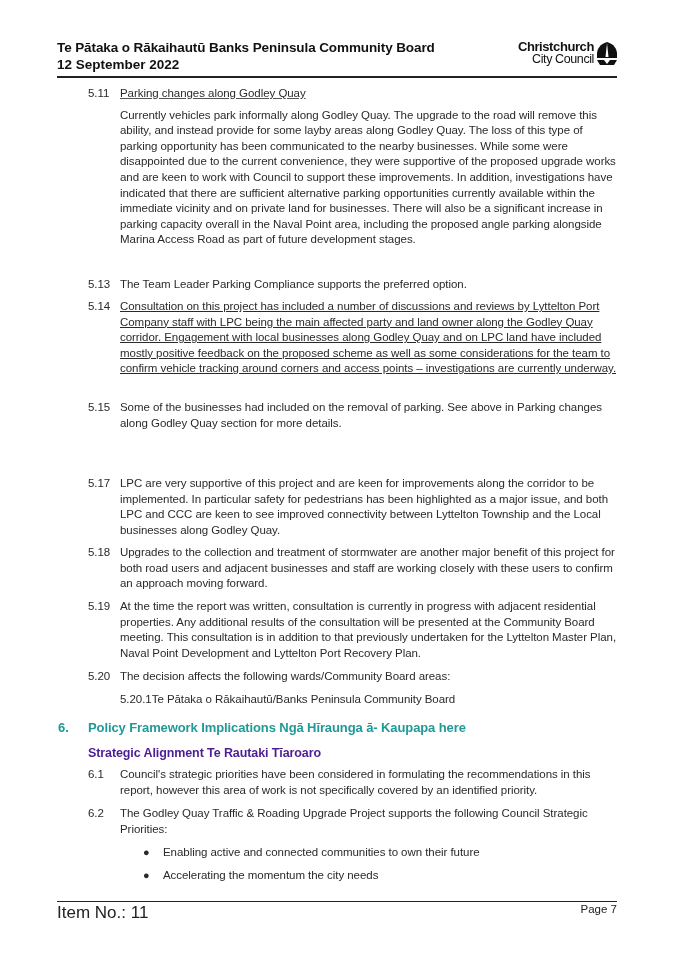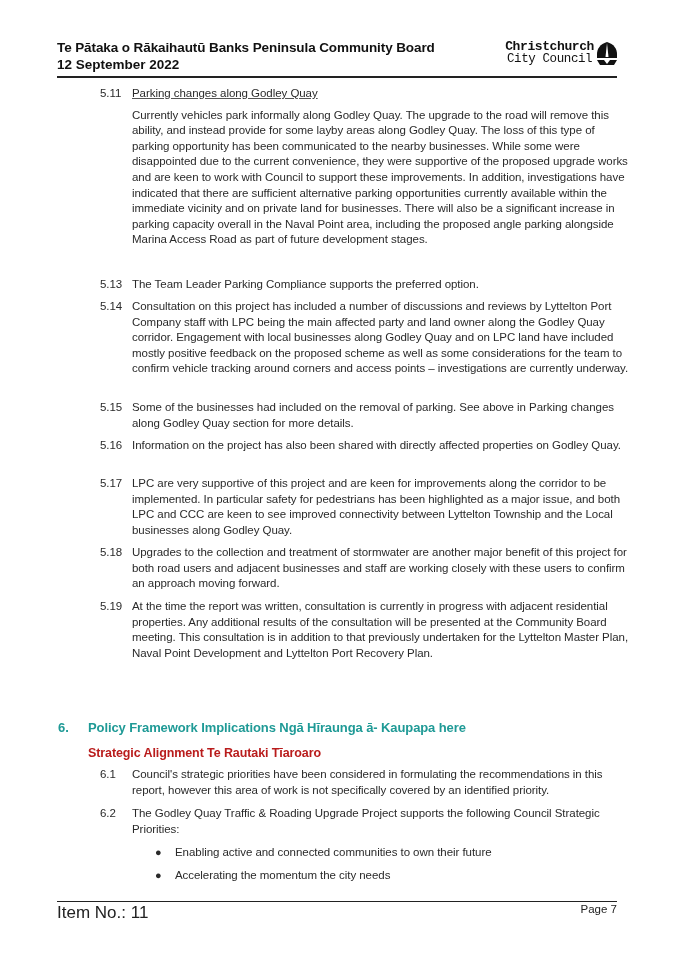--- a/index.html
+++ b/index.html
@@ -9,35 +9,35 @@
     color: #222222;
   }
   .page { position: absolute; left: 0; top: 0; width: 675px; height: 954px; background: #fff; }
 
   .header { position: absolute; left: 57px; top: 40px; width: 560px; height: 36px; }
   .header-title { position: absolute; left: 0; top: 0; font-weight: bold; font-size: 13.5px; line-height: 16.5px; color: #111; white-space: nowrap; letter-spacing: -0.1px; }
   .header-date { position: absolute; left: 0; top: 17px; font-weight: bold; font-size: 13.5px; line-height: 16.5px; color: #111; text-align: center; }
   .header-rule { position: absolute; left: 57px; top: 76px; width: 560px; height: 1.5px; background: #222; }
 
   .logo { position: absolute; left: 500px; top: 40px; width: 118px; height: 30px; }
-  .logo-text { position: absolute; right: 24px; top: 1px; text-align: center; font-family: Liberation Mono, monospace; color: #111; line-height: 12px; }
+  .logo-text { position: absolute; right: 24px; top: 1px; text-align: right; font-family: Liberation Sans, sans-serif; color: #111; line-height: 12px; }
   .logo-line1 { font-size: 13px; font-weight: bold; letter-spacing: -0.4px; }
   .logo-line2 { font-size: 12.5px; letter-spacing: -0.4px; }
   .logo-mark { position: absolute; right: 0; top: 1px; width: 22px; height: 26px; }
 
-  .body-text { font-size: 11.5px; line-height: 15.6px; color: #2a2a2a; letter-spacing: -0.05px; margin-left: 12px; }
+  .body-text { font-size: 11.5px; line-height: 15.6px; color: #2a2a2a; letter-spacing: -0.05px; }
 
   .item { position: absolute; left: 88px; width: 530px; }
   .item .num { position: absolute; left: 0; top: 0; width: 34px; }
   .item .txt { margin-left: 32px; display: block; }
   .underline { text-decoration: underline; text-decoration-color: #555; }
 
   .section-heading { position: absolute; left: 58px; top: 720px; font-size: 13px; font-weight: bold; color: #1f9a96; white-space: nowrap; letter-spacing: -0.1px; }
   .section-heading .sec-num { display: inline-block; width: 30px; }
-  .subheading { position: absolute; left: 88px; top: 746px; font-size: 12.5px; font-weight: bold; color: #b91c1c; white-space: nowrap; letter-spacing: -0.1px; }
+  .subheading { position: absolute; left: 88px; top: 746px; font-size: 12.5px; font-weight: bold; color: #4c1d95; white-space: nowrap; letter-spacing: -0.1px; }
 
   .item6 { position: absolute; left: 88px; width: 530px; }
   .item6 .num { position: absolute; left: 0; top: 0; width: 34px; }
   .item6 .txt { margin-left: 32px; display: block; }
 
   .bullet { position: absolute; left: 143px; width: 470px; }
   .bullet .dot { position: absolute; left: 0; top: 0; font-size: 11px; }
   .bullet .btxt { margin-left: 20px; display: block; }
 
   .footer-rule { position: absolute; left: 57px; top: 901px; width: 560px; height: 1.2px; background: #222; }
@@ -71,50 +71,53 @@
     <span class="txt underline">Parking changes along Godley Quay</span>
     <span class="txt" style="margin-top:6px;">Currently vehicles park informally along Godley Quay. The upgrade to the road will remove this ability, and instead provide for some layby areas along Godley Quay. The loss of this type of parking opportunity has been communicated to the nearby businesses. While some were disappointed due to the current convenience, they were supportive of the proposed upgrade works and are keen to work with Council to support these improvements. In addition, investigations have indicated that there are sufficient alternative parking opportunities currently available within the immediate vicinity and on private land for businesses. There will also be a significant increase in parking capacity overall in the Naval Point area, including the proposed angle parking alongside Marina Access Road as part of future development stages.</span>
   </div>
 
 
   <div class="item body-text" style="top:277px;">
     <span class="num">5.13</span>
     <span class="txt">The Team Leader Parking Compliance supports the preferred option.</span>
   </div>
 
-  <div class="item body-text" style="top:299px;">
+  <div class="item body-text" style="top:299px;text-decoration:underline;">
     <span class="num">5.14</span>
     <span class="txt">Consultation on this project has included a number of discussions and reviews by Lyttelton Port Company staff with LPC being the main affected party and land owner along the Godley Quay corridor. Engagement with local businesses along Godley Quay and on LPC land have included mostly positive feedback on the proposed scheme as well as some considerations for the team to confirm vehicle tracking around corners and access points – investigations are currently underway.</span>
   </div>
 
   <div class="item body-text" style="top:400px;">
     <span class="num">5.15</span>
     <span class="txt">Some of the businesses had included on the removal of parking. See above in Parking changes along Godley Quay section for more details.</span>
   </div>
 
-  <div class="item body-text" style="top:438px;">
-    <span class="num">5.16</span>
-    <span class="txt">Information on the project has also been shared with directly affected properties on Godley Quay.</span>
-  </div>
 
   <div class="item body-text" style="top:476px;">
     <span class="num">5.17</span>
     <span class="txt">LPC are very supportive of this project and are keen for improvements along the corridor to be implemented. In particular safety for pedestrians has been highlighted as a major issue, and both LPC and CCC are keen to see improved connectivity between Lyttelton Township and the Local businesses along Godley Quay.</span>
   </div>
 
   <div class="item body-text" style="top:545px;">
     <span class="num">5.18</span>
     <span class="txt">Upgrades to the collection and treatment of stormwater are another major benefit of this project for both road users and adjacent businesses and staff are working closely with these users to confirm an approach moving forward.</span>
   </div>
 
   <div class="item body-text" style="top:599px;">
     <span class="num">5.19</span>
     <span class="txt"> At the time the report was written, consultation is currently in progress with adjacent residential properties. Any additional results of the consultation will be presented at the Community Board meeting. This consultation is in addition to that previously undertaken for the Lyttelton Master Plan, Naval Point Development and Lyttelton Port Recovery Plan.</span>
   </div>
 
+  <div class="item body-text" style="top:669px;">
+    <span class="num">5.20</span>
+    <span class="txt">The decision affects the following wards/Community Board areas:</span>
+    <span class="txt" style="margin-top:7px;">
+      <span>5.20.1</span><span>Te Pātaka o Rākaihautū/Banks Peninsula Community Board</span>
+    </span>
+  </div>
 
   <div class="section-heading">
     <span class="sec-num">6.</span><span>Policy Framework Implications Ngā Hīraunga ā- Kaupapa here</span>
   </div>
   <div class="subheading">Strategic Alignment Te Rautaki Tīaroaro</div>
 
   <div class="item6 body-text" style="top:767px;">
     <span class="num">6.1</span>
     <span class="txt">Council's strategic priorities have been considered in formulating the recommendations in this report, however this area of work is not specifically covered by an identified priority.</span>
   </div>

